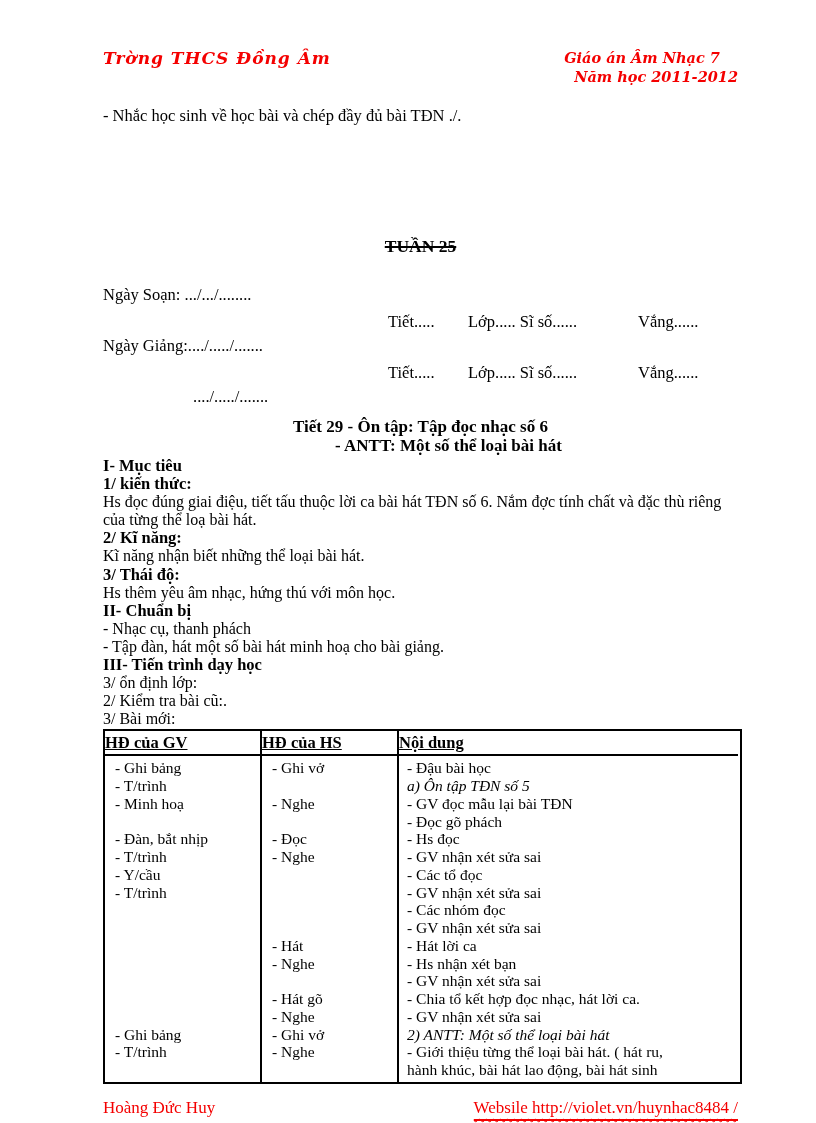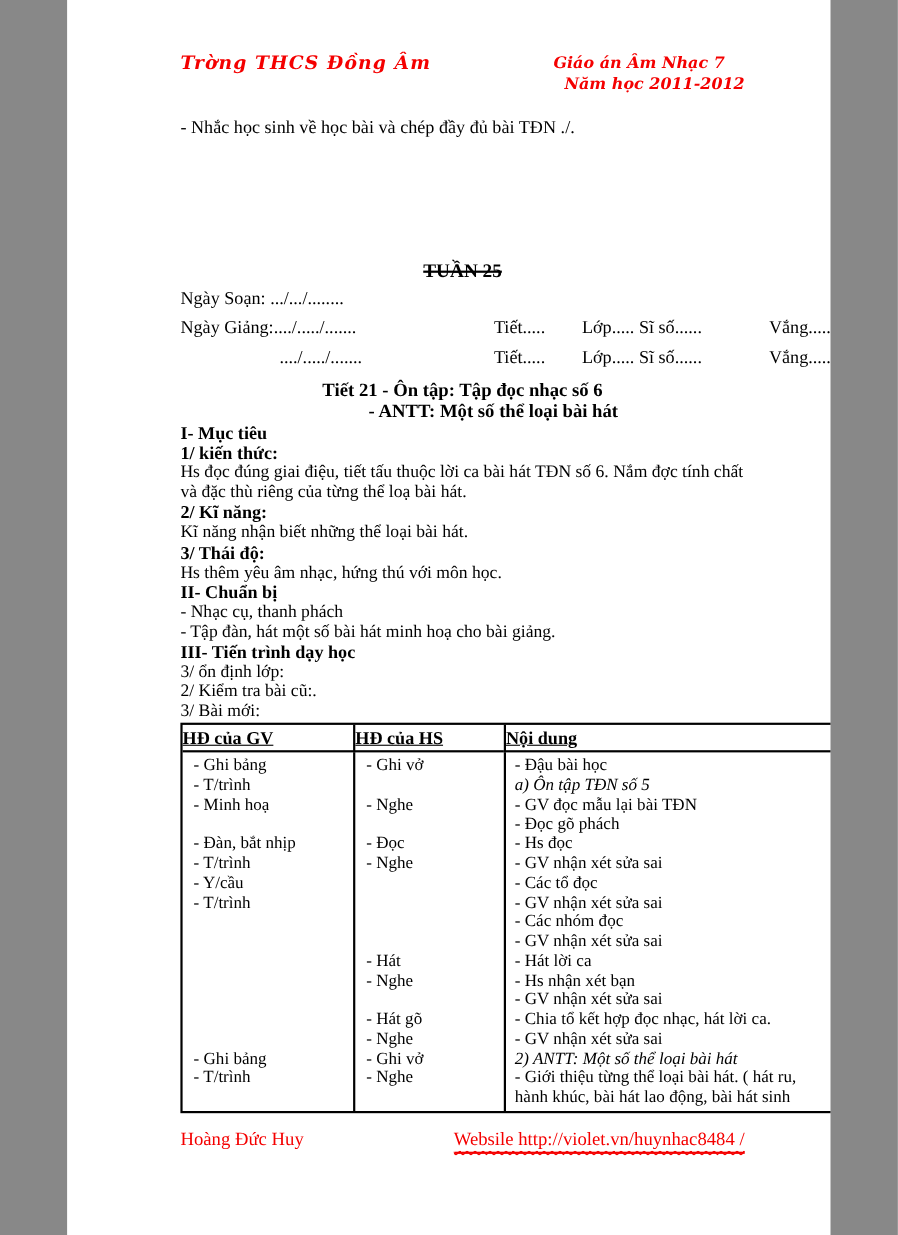--- a/index.html
+++ b/index.html
@@ -1,18 +1,18 @@
 <!DOCTYPE html>
 <html style="--red: #f40000;"><head>
 <meta charset="utf-8">
 <style>
   html,body{margin:0;padding:0;background:#888;}
   .page{
     position:relative;
-    width:694px;height:1123px;
+    width:816px;height:1123px;
     background:#ffffff;
     font-family:"Liberation Serif","DejaVu Serif",serif;
     color:#000;
     overflow:hidden;
     margin:0 auto;
   }
   .content{padding:48px 78px 0 103px;}
   
   .hdr{display:flex;justify-content:space-between;align-items:flex-start;}
   .school{
@@ -33,21 +33,21 @@
   
   .week-title{
     margin-top:110px;
     text-align:center;
     font-weight:bold;font-size:17.5px;
     text-decoration:line-through;
     text-decoration-thickness:2px;
   }
   .sched{font-size:16.5px;line-height:27px;}
   .sched-row{display:flex;}
-  .sched-row .cell-left{flex:0 0 285px;}
+  .sched-row .cell-left{flex:0 0 285px;margin-top:24px;}
   .sched-row .cell-left.indent{padding-left:90px;box-sizing:border-box;}
   .sched-row .cell-tiet{flex:0 0 80px;}
   .sched-row .cell-lop{flex:0 0 170px;}
   .sched-row .cell-vang{flex:1;}
   
   .ltitle{font-weight:bold;font-size:17px;text-align:center;line-height:19px;margin-top:7px;}
   .ltitle .l2{transform:translateX(28px);}
   
   .outline{margin-top:2px;font-size:16px;line-height:18.1px;}
   .outline .b{font-weight:bold;font-size:16.5px;}
@@ -117,21 +117,21 @@
       </div>
       <div class="sched-row">
         <span class="cell-left indent">..../...../.......</span>
         <span class="cell-tiet">Tiết.....</span>
         <span class="cell-lop">Lớp..... Sĩ số......</span>
         <span class="cell-vang">Vắng......</span>
       </div>
     </div>
 
     <div class="ltitle">
-      <div class="l1">Tiết 21 - Ôn tập: Tập đọc nhạc số 6</div>
+      <div class="l1">Tiết 29 - Ôn tập: Tập đọc nhạc số 6</div>
       <div class="l2">- ANTT: Một số thể loại bài hát</div>
     </div>
 
     <div class="outline">
       <div class="b">I- Mục tiêu</div>
       <div class="b">1/ kiến thức:</div>
       <div> Hs đọc đúng giai điệu, tiết tấu thuộc  lời ca bài hát TĐN số 6. Nắm đợc   tính chất và đặc thù riêng của từng thể  loạ bài hát.</div>
       <div class="b">2/ Kĩ năng:</div>
       <div> Kĩ năng nhận biết những thể loại bài hát.</div>
       <div class="b">3/ Thái độ:</div>

